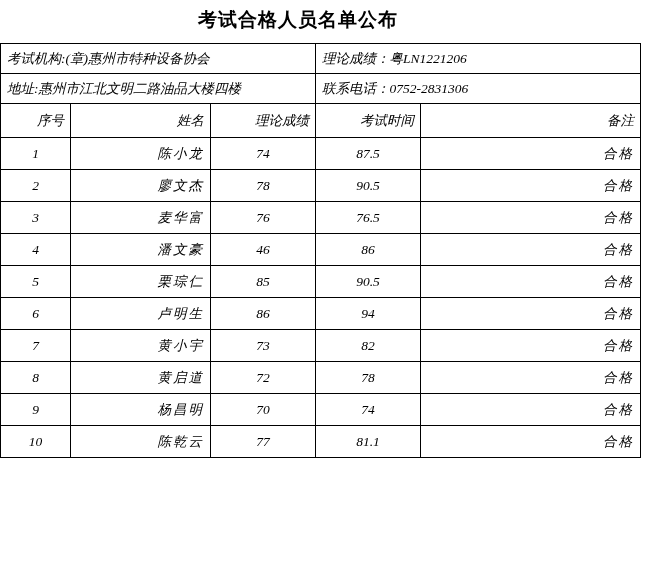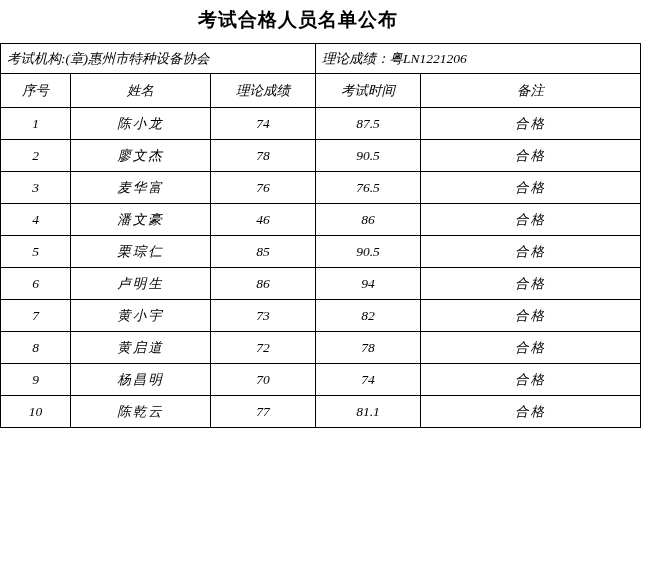--- a/index.html
+++ b/index.html
@@ -41,31 +41,31 @@
     font-size: 13.5px;
     padding: 0 6px;
     vertical-align: middle;
   }
   .hdr-cell {
     height: 29px;
     white-space: nowrap;
     overflow: hidden;
   }
   .col-head {
-    text-align: center;
+    text-align: right;
     height: 33px;
     font-size: 14px;
   }
   .data-cell {
     text-align: center;
     height: 31px;
     font-size: 14px;
   }
   .name-cell {
-    text-align: center;
+    text-align: right;
     letter-spacing: 2px;
   }
   .num-cell {
     text-align: center;
     font-family: "Liberation Serif", "DejaVu Serif", serif;
   }
 </style>
 </head>
 <body>
 
@@ -79,20 +79,24 @@
       <col style="width:140px">
       <col style="width:105px">
       <col style="width:105px">
       <col style="width:220px">
     </colgroup>
     <tbody>
 
       <tr>
         <td class="hdr-cell" colspan="3">考试机构:(章)惠州市特种设备协会</td>
         <td class="hdr-cell" colspan="2">理论成绩：粤LN1221206</td>
+      </tr>
+      <tr>
+        <td class="hdr-cell" colspan="3">地址:惠州市江北文明二路油品大楼四楼</td>
+        <td class="hdr-cell" colspan="2">联系电话：0752-2831306</td>
       </tr>
 
       <tr>
         <td class="col-head">序号</td>
         <td class="col-head">姓名</td>
         <td class="col-head">理论成绩</td>
         <td class="col-head">考试时间</td>
         <td class="col-head">备注</td>
       </tr>
     </tbody>

